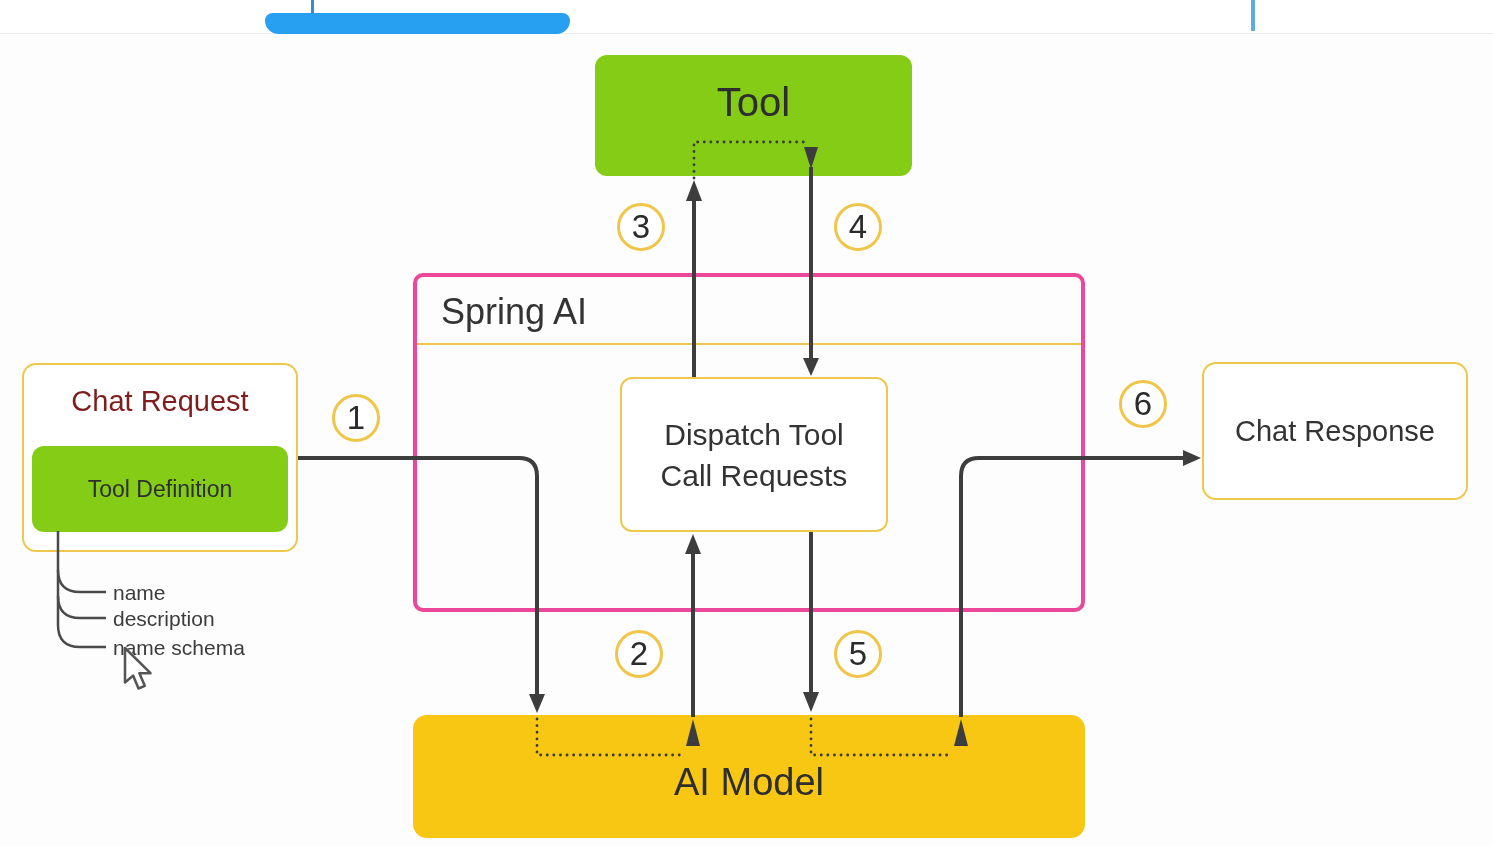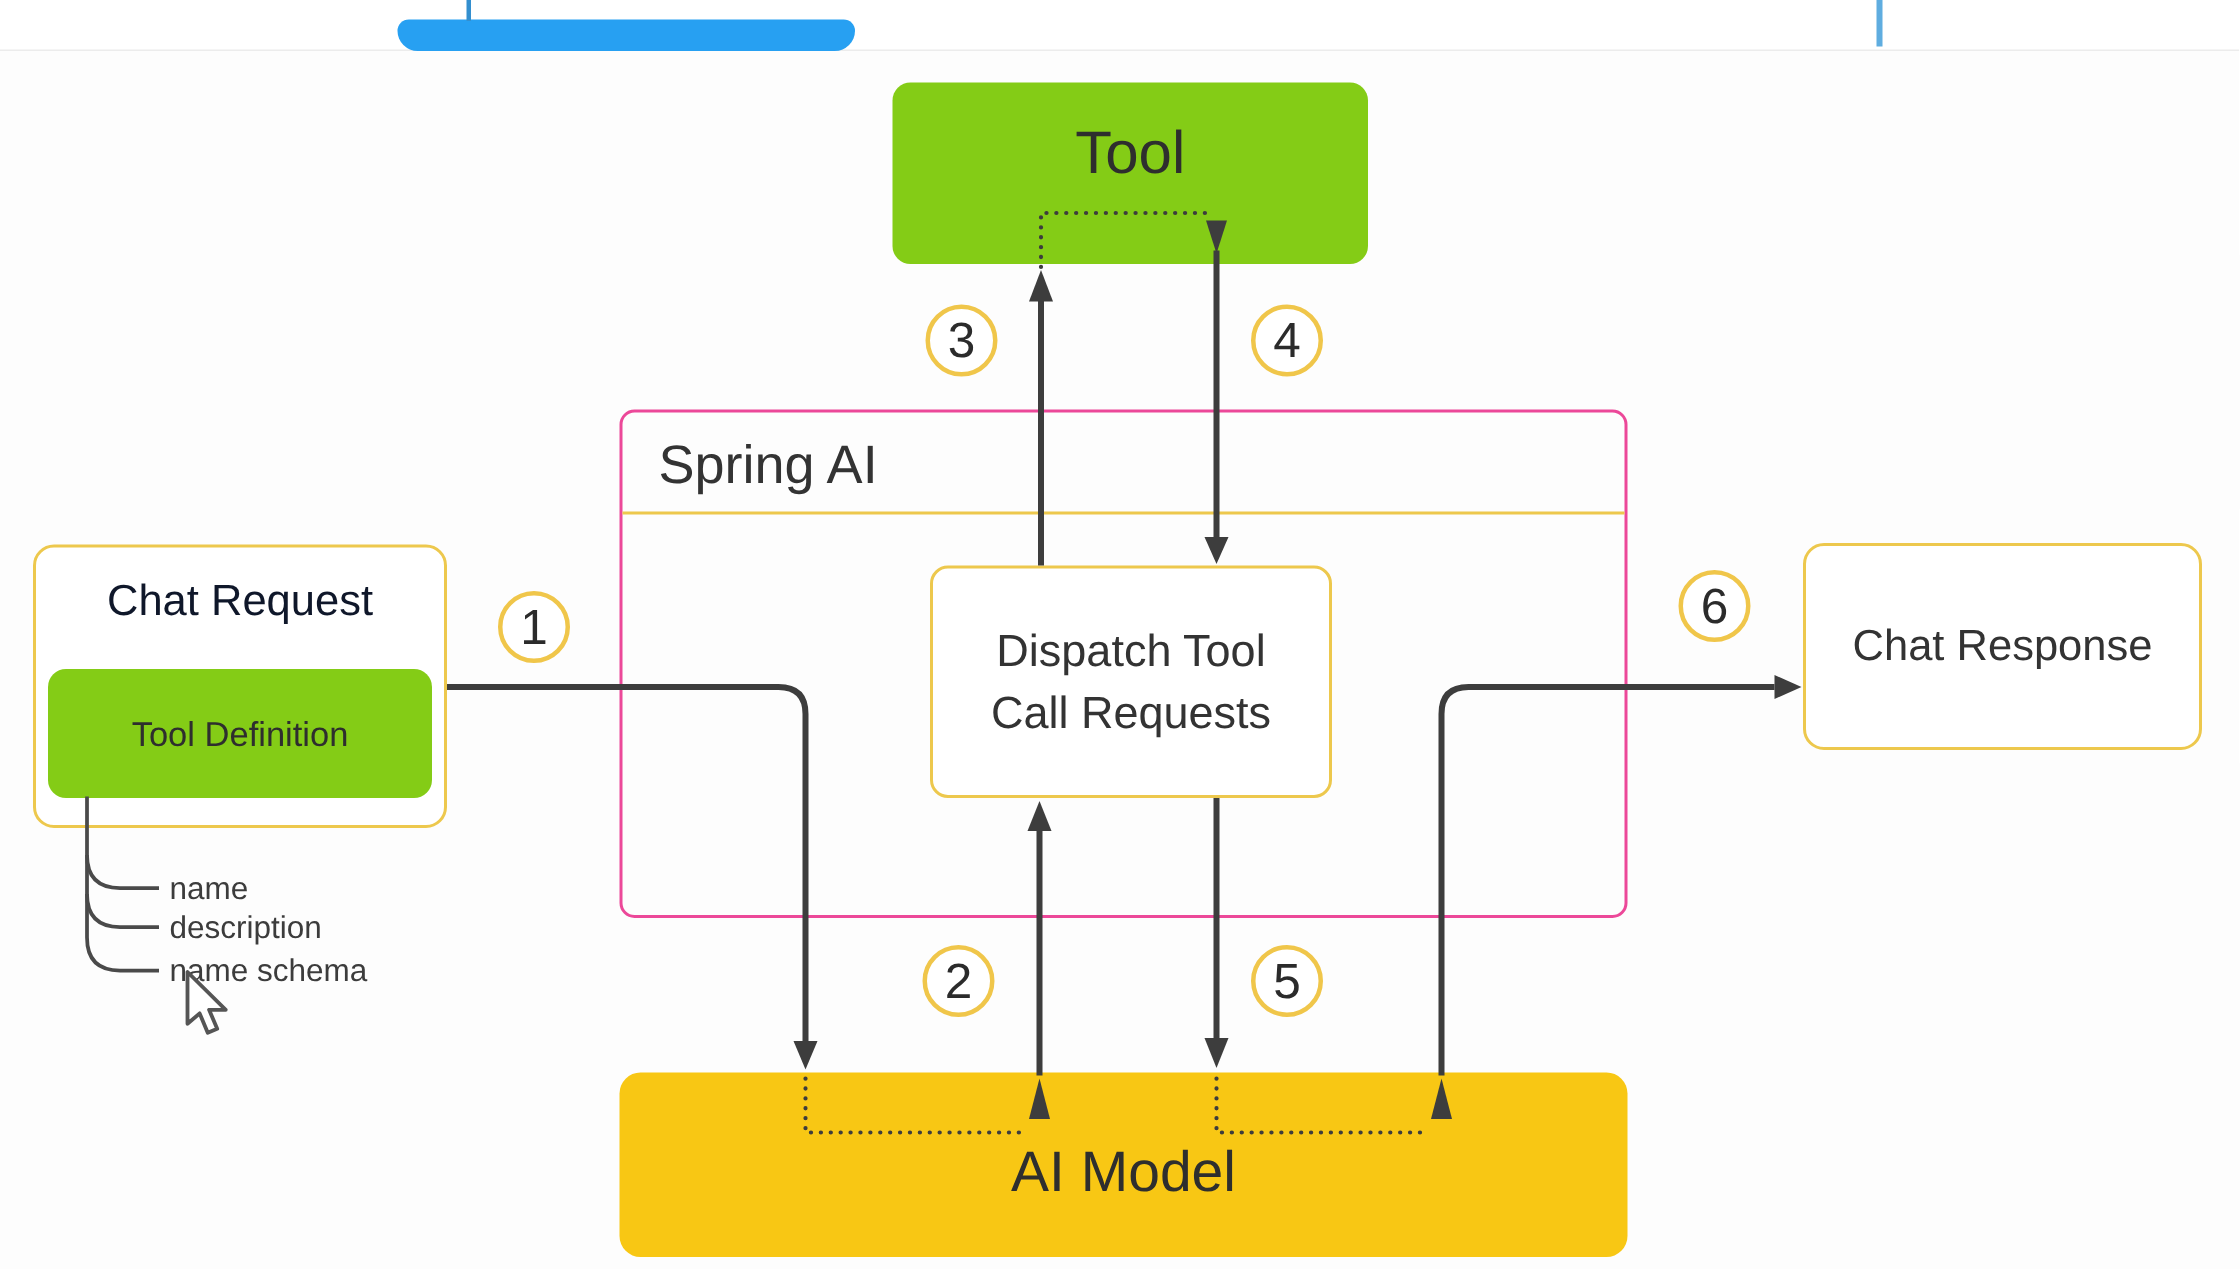--- a/index.html
+++ b/index.html
@@ -15,30 +15,30 @@
   .tick-r{position:absolute;left:1251px;top:0;width:4px;height:31px;background:#5fade0;}
 
   .node{position:absolute;box-sizing:border-box;}
   .fill-green{background:#84cc16;border-radius:12px;}
   .fill-gold{background:#f8c714;border-radius:14px;}
   .outline{background:#ffffff;border:2px solid #edc84d;}
 
   .tool-box{left:595px;top:55px;width:317px;height:121px;}
   .tool-box .lbl{padding-top:25px;text-align:center;font-size:40px;color:#2e2e2e;}
 
-  .springai-box{left:413px;top:273px;width:672px;height:339px;border-radius:10px;background:transparent;border:2px solid #ec4899;}
+  .springai-box{left:413px;top:273px;width:672px;height:339px;border-radius:10px;background:transparent;border:4px solid #ec4899;}
   .springai-header{position:absolute;left:0;top:0;right:0;height:66px;border-bottom:2px solid #edc84d;}
   .springai-header .lbl{padding:14px 0 0 24px;font-size:36px;color:#333333;}
 
   .dispatch-box{left:620px;top:377px;width:268px;height:155px;border-radius:12px;}
   .dispatch-box .lbl{display:flex;align-items:center;justify-content:center;height:100%;
     font-size:30px;line-height:41px;text-align:center;white-space:pre-line;color:#333333;}
 
   .chatreq-box{left:22px;top:363px;width:276px;height:189px;border-radius:14px;}
-  .chatreq-box .lbl{padding-top:20px;text-align:center;font-size:29px;color:#0f172a;}
+  .chatreq-box .lbl{padding-top:20px;text-align:center;font-size:29px;color:#7f1d1d;}
   .tooldef-box{left:32px;top:446px;width:256px;height:86px;}
   .tooldef-box .lbl{display:flex;align-items:center;justify-content:center;height:100%;font-size:23px;color:#2e2e2e;}
 
   .chatresp-box{left:1202px;top:362px;width:266px;height:138px;border-radius:14px;}
   .chatresp-box .lbl{display:flex;align-items:center;justify-content:center;height:100%;font-size:29px;color:#333333;}
 
   .aimodel-box{left:413px;top:715px;width:672px;height:123px;}
   .aimodel-box .lbl{padding-top:46px;text-align:center;font-size:38px;color:#2e2e2e;}
 
   .step-circle{position:absolute;width:48px;height:48px;border-radius:50%;

